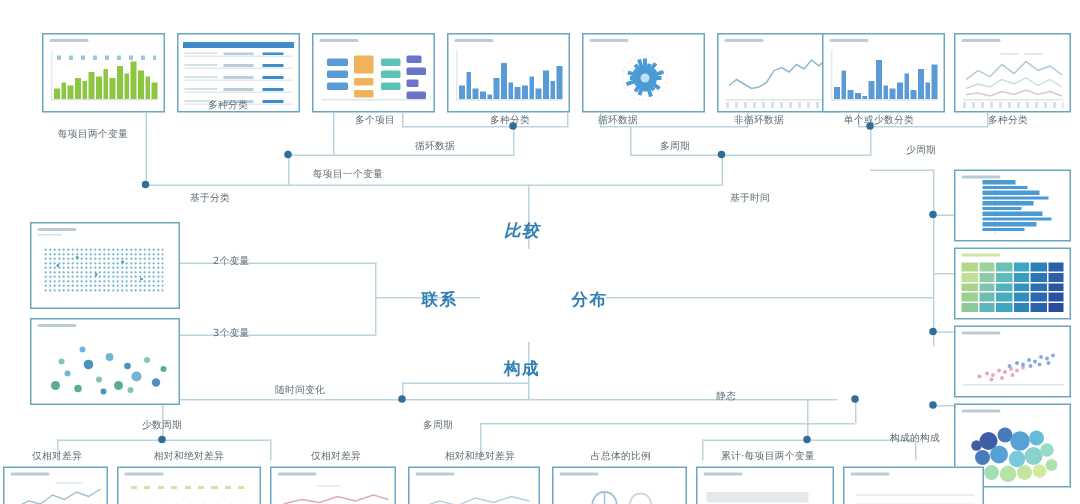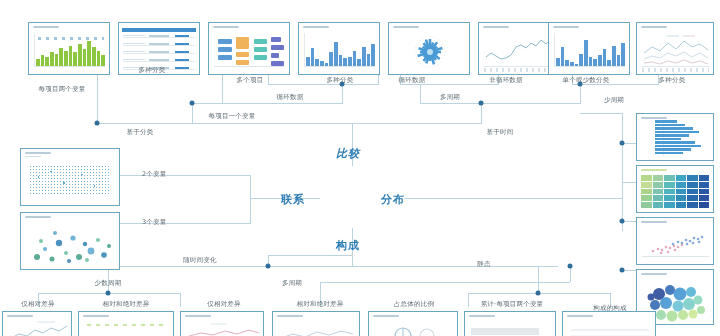--- a/index.html
+++ b/index.html
@@ -534,15 +534,15 @@
   <div class="lab c" style="left:108px;top:279px;">少数周期</div>
   <div class="lab c" style="left:292px;top:279px;">多周期</div>
   <div class="lab c" style="left:484px;top:260px;">静态</div>
 
   <div class="lab c" style="left:38px;top:300px;">仅相对差异</div>
   <div class="lab c" style="left:126px;top:300px;">相对和绝对差异</div>
   <div class="lab c" style="left:224px;top:300px;">仅相对差异</div>
   <div class="lab c" style="left:320px;top:300px;">相对和绝对差异</div>
   <div class="lab c" style="left:414px;top:300px;">占总体的比例</div>
   <div class="lab c" style="left:512px;top:300px;">累计·每项目两个变量</div>
-  <div class="lab c" style="left:610px;top:304px;">构成的构成</div>
+  <div class="lab c" style="left:610px;top:288px;">构成的构成</div>
 
 </div>
 
 </body></html>

